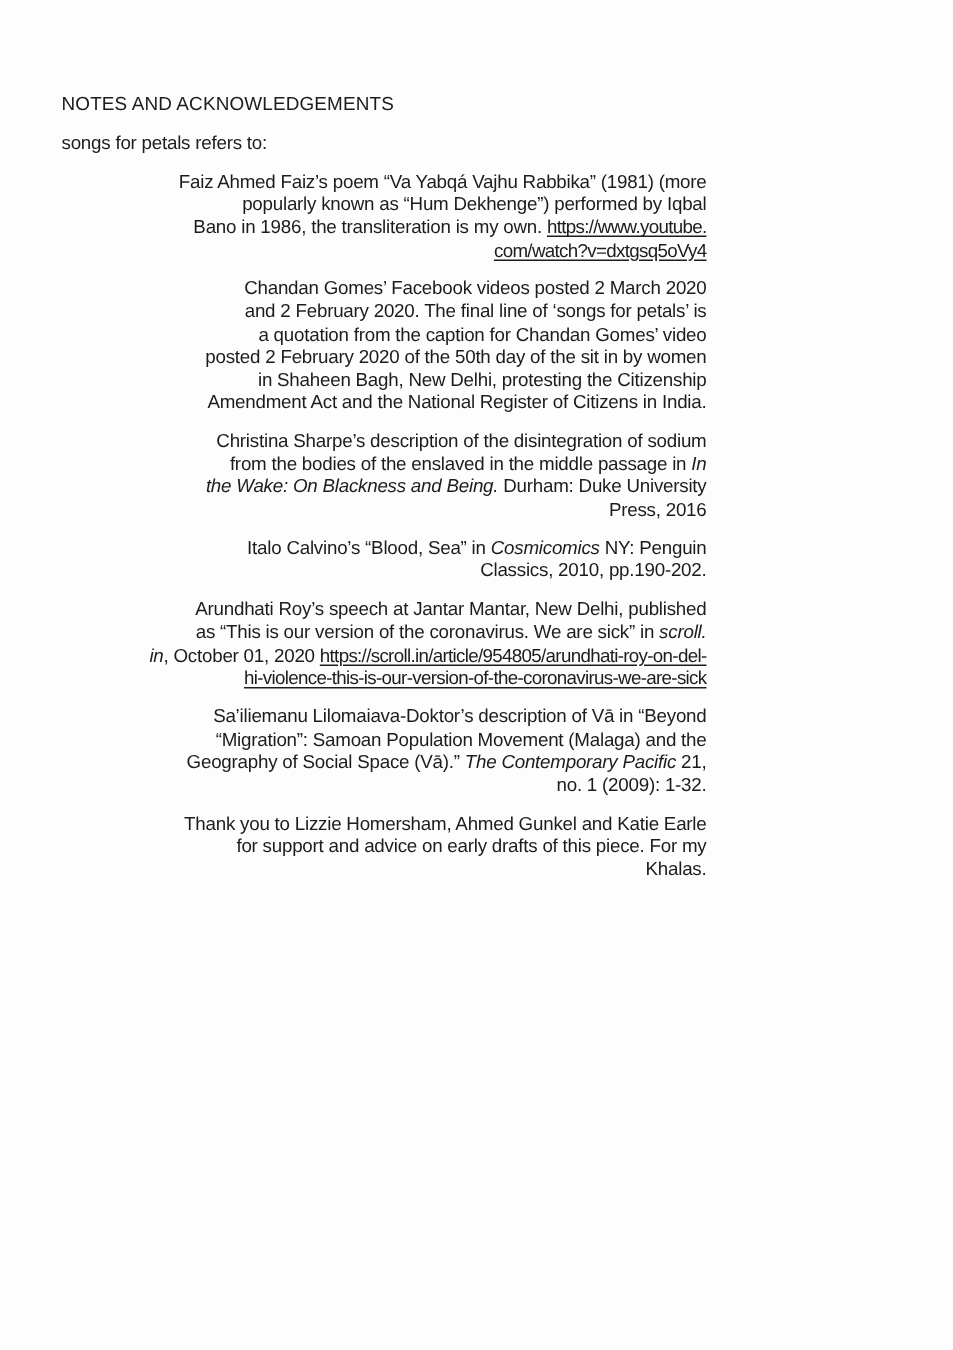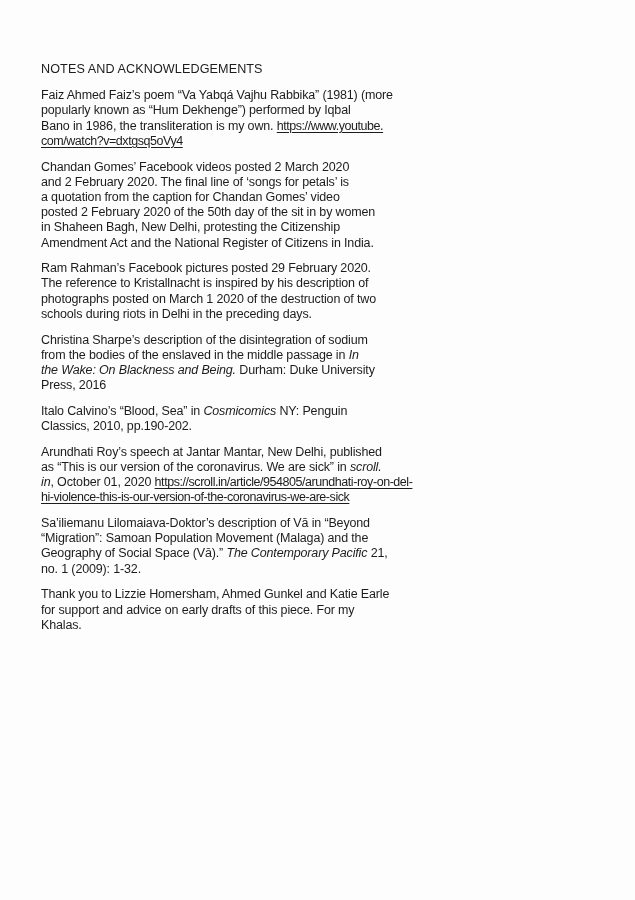--- a/index.html
+++ b/index.html
@@ -24,21 +24,21 @@
     letter-spacing: 0.1px;
     margin: 0 0 11px 0;
     line-height: 15.2px;
   }
   .intro {
     font-size: 12.5px;
     margin: 0 0 10.5px 0;
     line-height: 15.2px;
     letter-spacing: -0.15px;
   }
-  .notes { width: 430px; }
+  .notes { width: 430px; text-align: right; }
   .para {
     font-size: 12.5px;
     line-height: 15.2px;
     letter-spacing: -0.15px;
     white-space: pre-wrap;
     margin: 0 0 10.5px 0;
   }
   .para .italic { font-style: italic; }
   .para .link {
     color: inherit;
@@ -46,35 +46,32 @@
     text-underline-offset: 2px;
     letter-spacing: -0.45px;
     cursor: pointer;
   }
 </style>
 </head>
 <body>
 
 <div class="page">
   <h1 class="heading">NOTES AND ACKNOWLEDGEMENTS</h1>
+  <p class="intro">songs for petals refers to:</p>
   <div class="notes">
       <p class="para"><span class="normal">Faiz Ahmed Faiz’s poem “Va Yabqá Vajhu Rabbika” (1981) (more
 popularly known as “Hum Dekhenge”) performed by Iqbal
 Bano in 1986, the transliteration is my own. </span><a class="link">https://www.youtube.
 com/watch?v=dxtgsq5oVy4</a></p>
       <p class="para"><span class="normal">Chandan Gomes’ Facebook videos posted 2 March 2020
 and 2 February 2020. The final line of ‘songs for petals’ is
 a quotation from the caption for Chandan Gomes’ video
 posted 2 February 2020 of the 50th day of the sit in by women
 in Shaheen Bagh, New Delhi, protesting the Citizenship
 Amendment Act and the National Register of Citizens in India.</span></p>
-      <p class="para"><span class="normal">Ram Rahman’s Facebook pictures posted 29 February 2020.
-The reference to Kristallnacht is inspired by his description of
-photographs posted on March 1 2020 of the destruction of two
-schools during riots in Delhi in the preceding days.</span></p>
       <p class="para"><span class="normal">Christina Sharpe’s description of the disintegration of sodium
 from the bodies of the enslaved in the middle passage in </span><span class="italic">In
 the Wake: On Blackness and Being.</span><span class="normal"> Durham: Duke University
 Press, 2016</span></p>
       <p class="para"><span class="normal">Italo Calvino’s “Blood, Sea” in </span><span class="italic">Cosmicomics</span><span class="normal"> NY: Penguin
 Classics, 2010, pp.190-202.</span></p>
       <p class="para"><span class="normal">Arundhati Roy’s speech at Jantar Mantar, New Delhi, published
 as “This is our version of the coronavirus. We are sick” in </span><span class="italic">scroll.
 in</span><span class="normal">, October 01, 2020 </span><a class="link">https://scroll.in/article/954805/arundhati-roy-on-del-
 hi-violence-this-is-our-version-of-the-coronavirus-we-are-sick</a></p>

